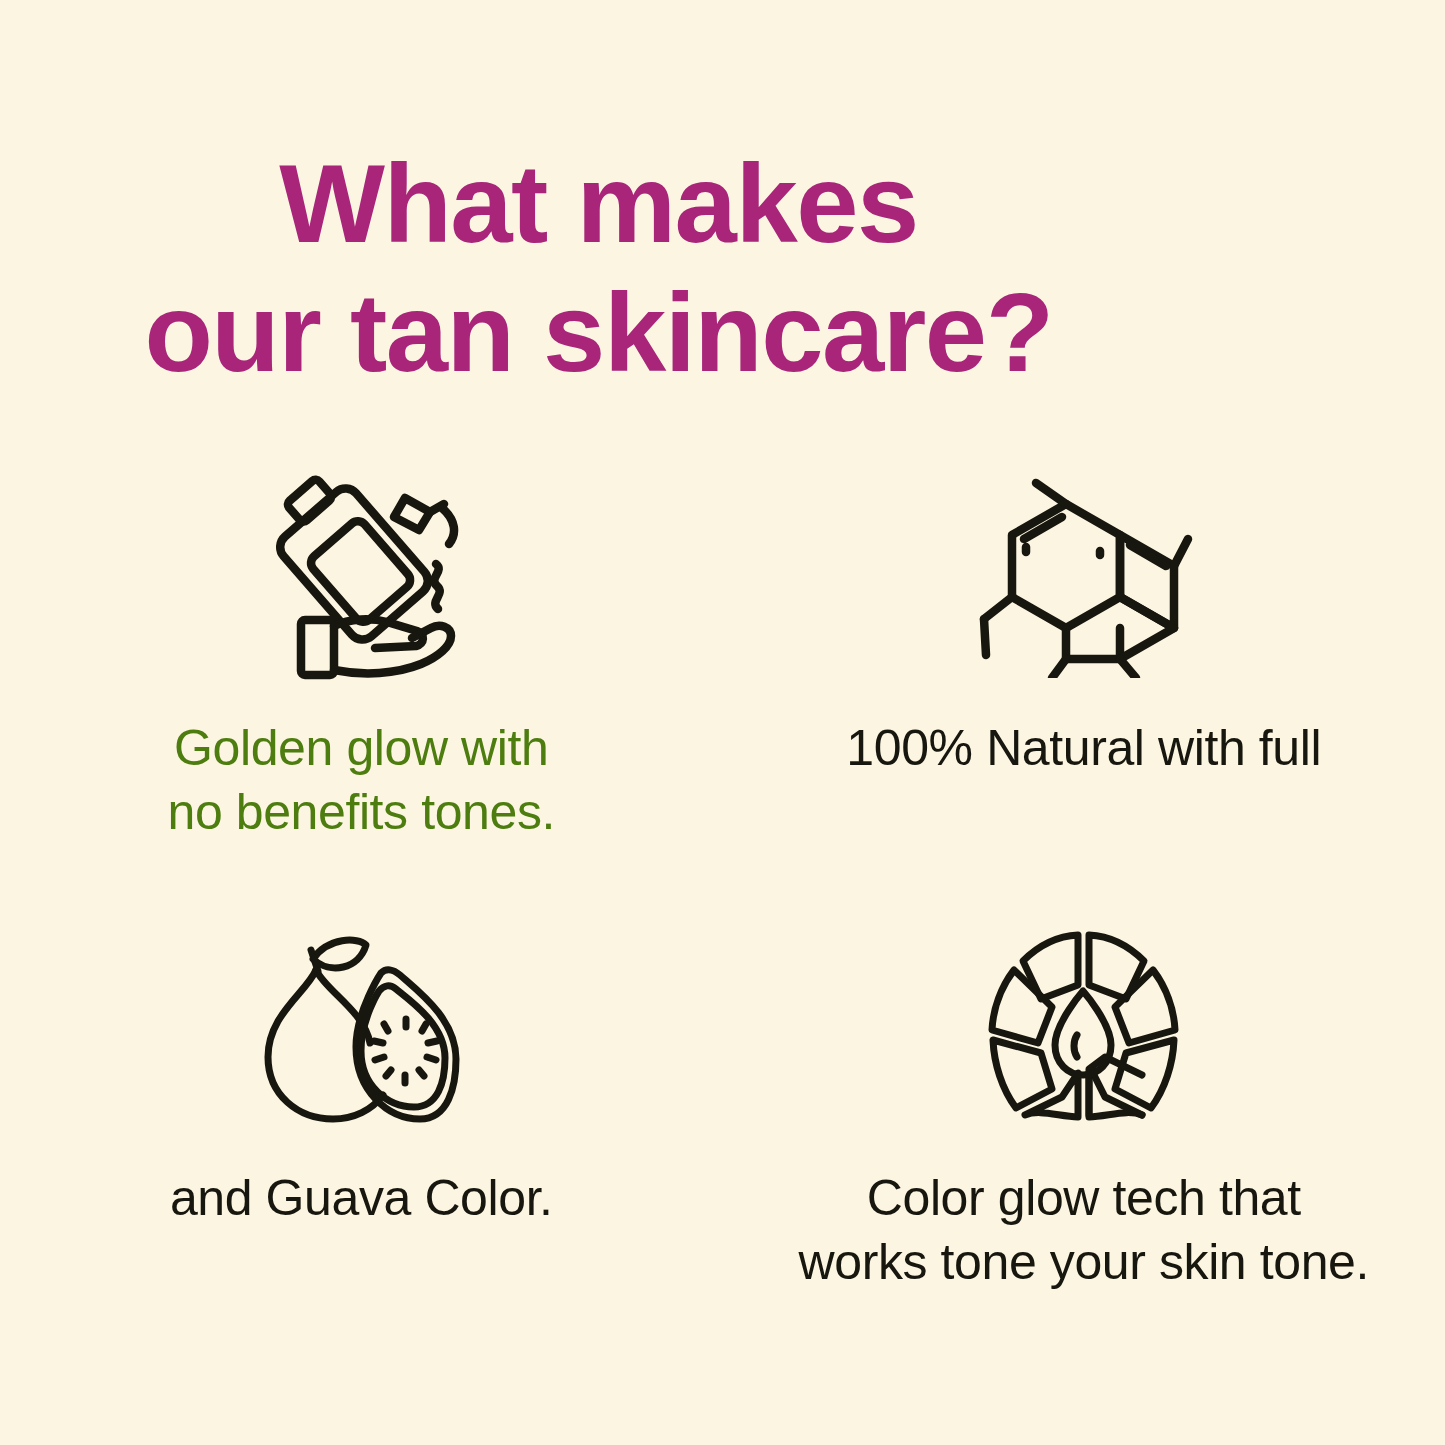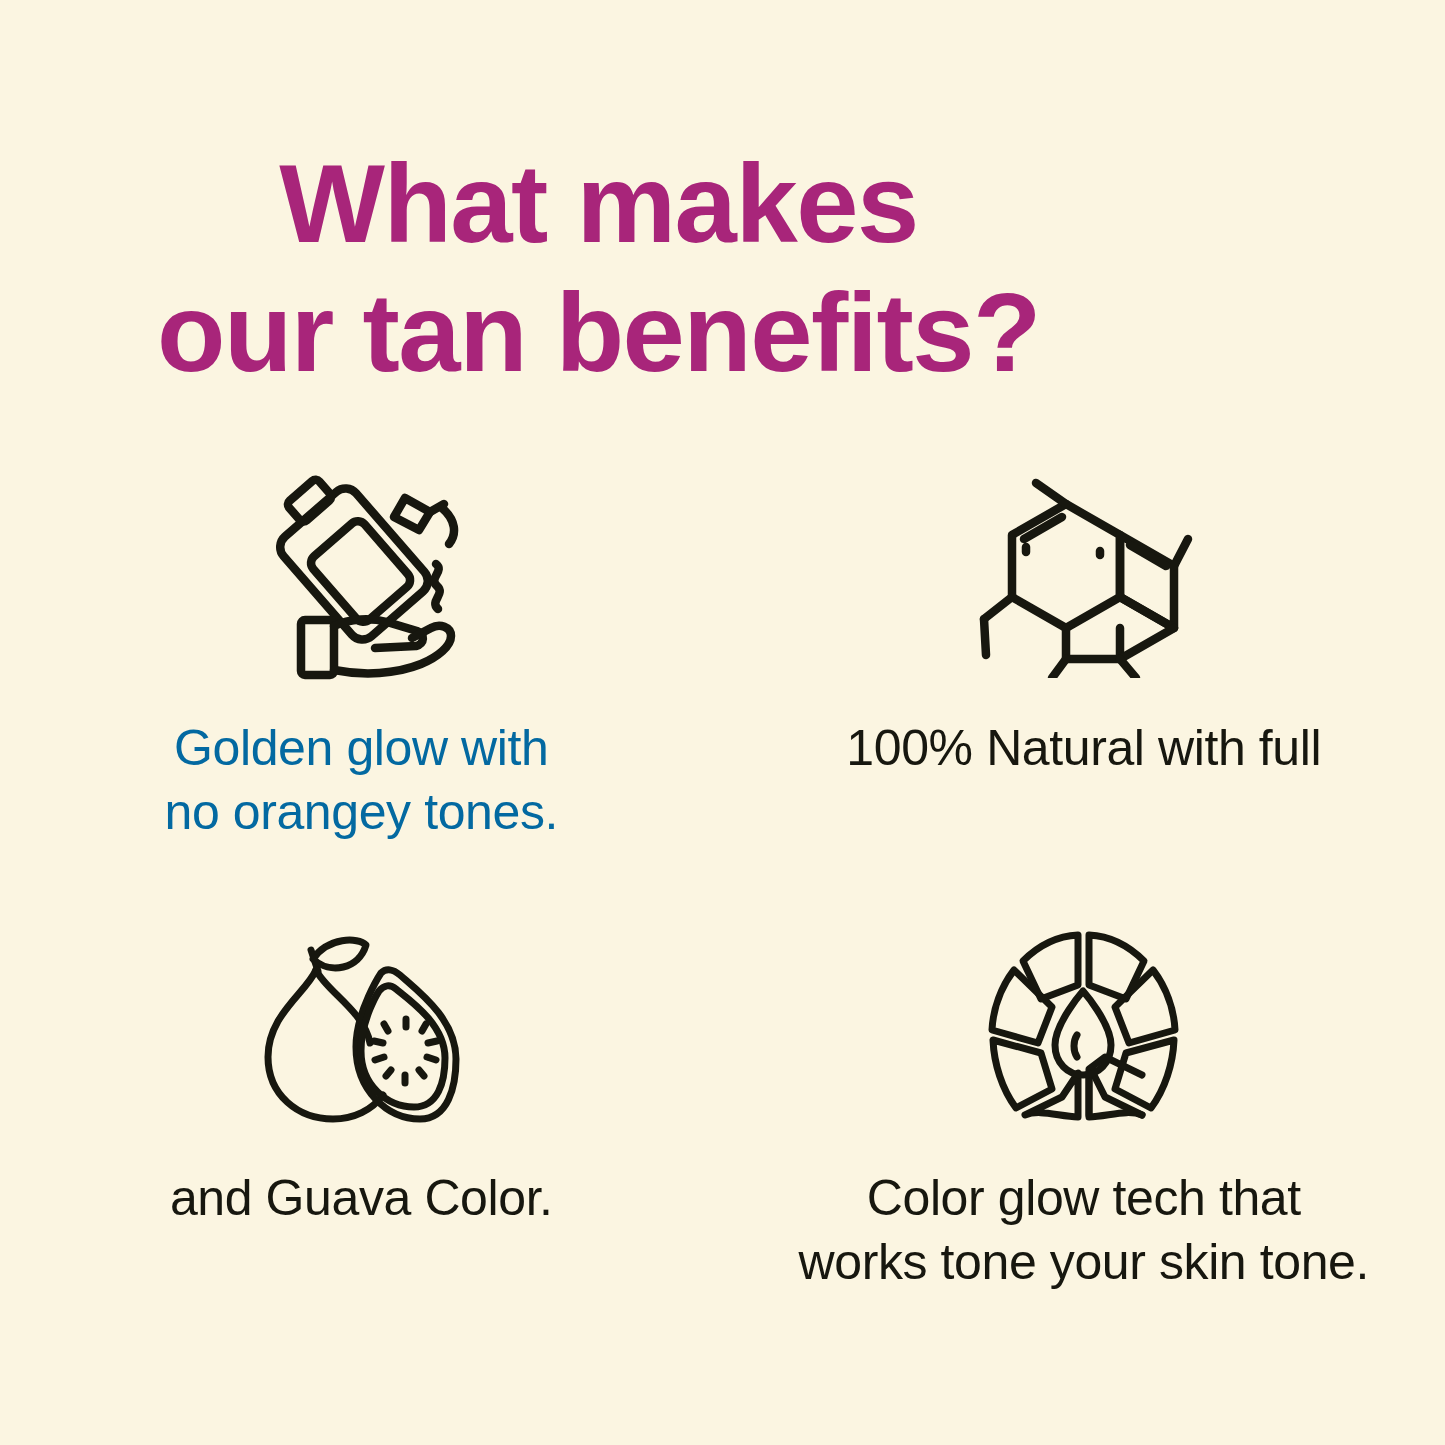--- a/index.html
+++ b/index.html
@@ -89,21 +89,21 @@
   
   .cell.row2 .cell-caption { font-size: 50px; }
 </style>
 </head>
 <body style="background: rgb(251, 245, 225);">
 
 <div class="page" style="background: rgb(251, 245, 225);">
 
   <div class="heading" style="color: rgb(168, 37, 122);">
     <span class="hline hline1">What makes</span>
-    <span class="hline hline2">our tan benefits?</span>
+    <span class="hline hline2">our tan skincare?</span>
   </div>
 
   <div class="grid">
 
     <div class="cell row1">
       <div class="cell-icon">
         <svg width="230" height="215" viewBox="0 0 230 215" fill="none" stroke="#17170F" stroke-width="8.5" stroke-linecap="round" stroke-linejoin="round">
 
           <g transform="rotate(-41 108 96)">
             <rect x="60" y="30" width="96" height="132" rx="14" ry="14"></rect>
@@ -119,23 +119,23 @@
           <path d="M196 40 C210 52 211 66 203 76"></path>
 
           <path d="M190 96 C199 103 182 110 191 118 C200 126 183 133 192 141"></path>
 
           <rect x="55" y="152" width="33" height="55" rx="4" ry="4"></rect>
 
           <path d="M88 158 C104 150 126 150 141 154 L171 163 C179 166 179 176 170 178 L129 180"></path>
           <path d="M88 202 C118 208 150 206 175 196 C192 189 205 178 205 168 C205 159 194 155 185 160 L166 170"></path>
         </svg>
       </div>
-      <div class="cell-caption" style="color: #0369a1;">
+      <div class="cell-caption" style="color: #4d7c0f;">
         <span class="cline">Golden glow with</span>
-        <span class="cline">no orangey tones.</span>
+        <span class="cline">no benefits tones.</span>
       </div>
     </div>
 
     <div class="cell row1">
       <div class="cell-icon">
         <svg width="220" height="205" viewBox="0 0 220 205" fill="none" stroke="#17170F" stroke-width="8.5" stroke-linecap="round" stroke-linejoin="round">
 
           <path d="M38 62 L38 124 L92 155 L146 124 L146 62 L92 31 Z"></path>
 
           <path d="M50 66 L88 44"></path>

